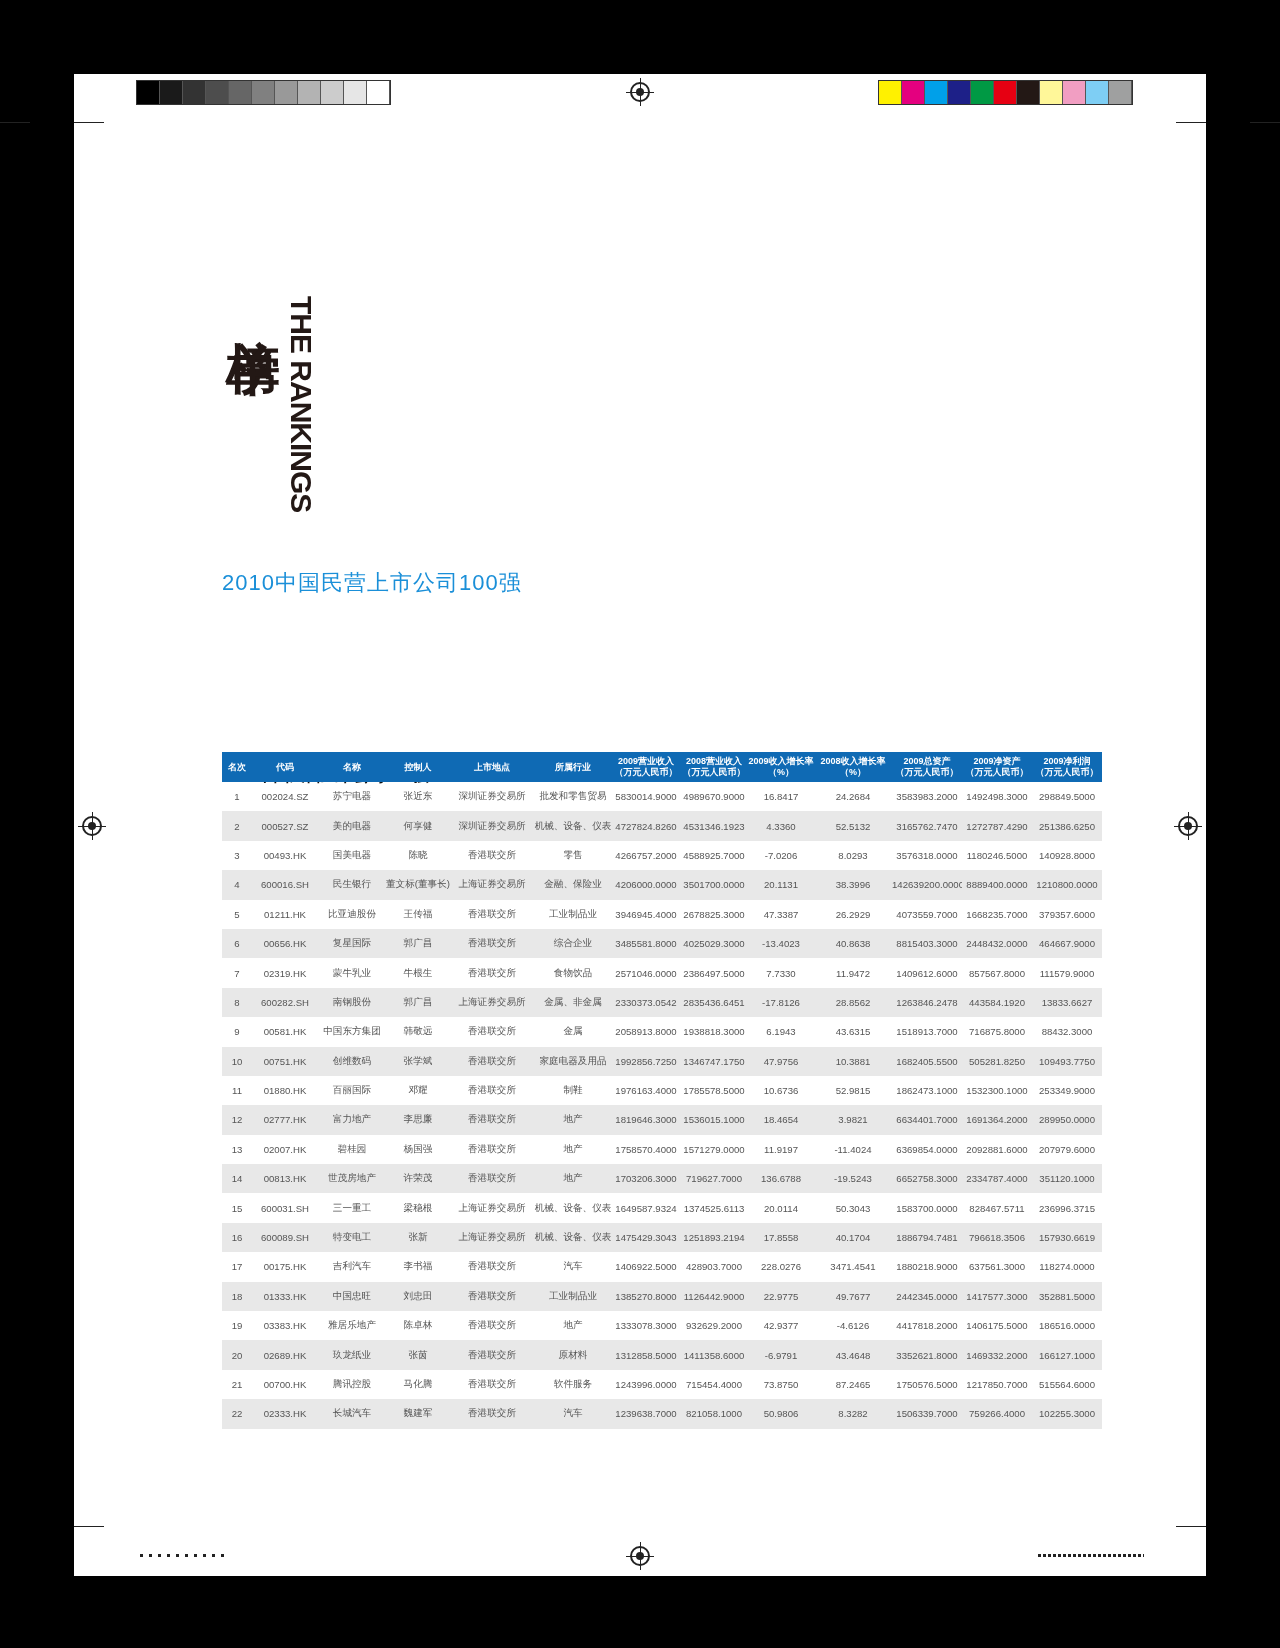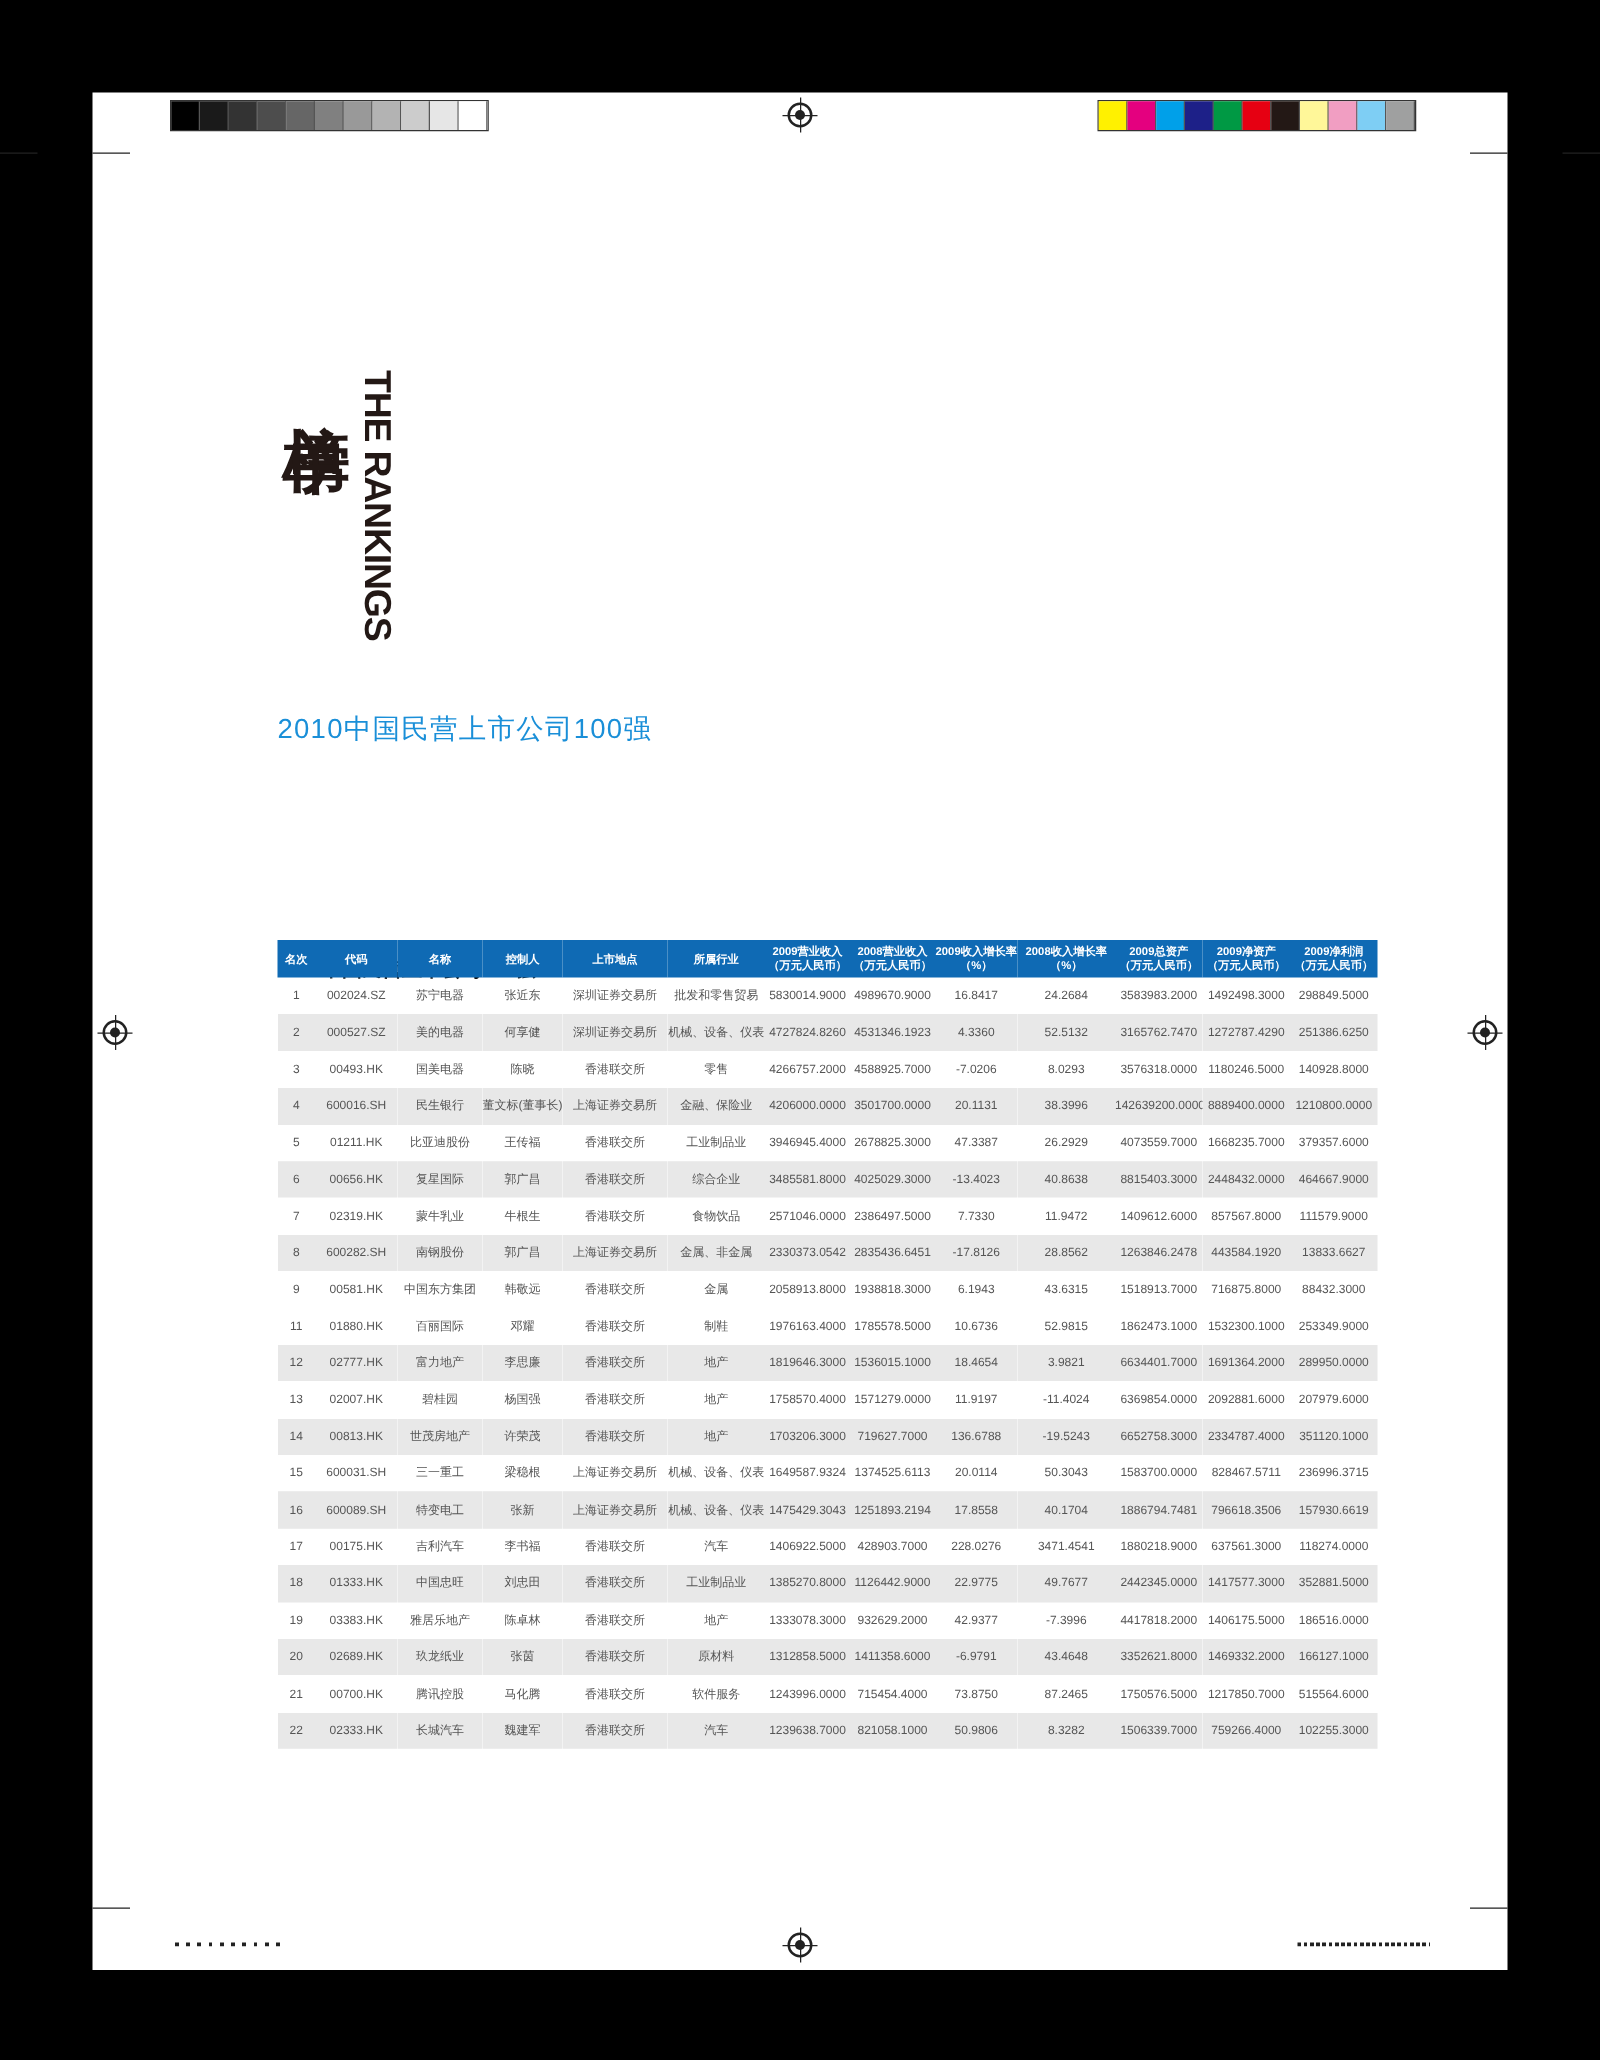--- a/index.html
+++ b/index.html
@@ -283,20 +283,35 @@
           <td>香港联交所</td>
           <td>金属</td>
           <td>2058913.8000</td>
           <td>1938818.3000</td>
           <td>6.1943</td>
           <td>43.6315</td>
           <td>1518913.7000</td>
           <td>716875.8000</td>
           <td>88432.3000</td>
         </tr>
+        <tr class="alt">
+          <td>10</td>
+          <td>00751.HK</td>
+          <td>创维数码</td>
+          <td>张学斌</td>
+          <td>香港联交所</td>
+          <td>家庭电器及用品</td>
+          <td>1992856.7250</td>
+          <td>1346747.1750</td>
+          <td>47.9756</td>
+          <td>10.3881</td>
+          <td>1682405.5500</td>
+          <td>505281.8250</td>
+          <td>109493.7750</td>
+        </tr>
         <tr>
           <td>11</td>
           <td>01880.HK</td>
           <td>百丽国际</td>
           <td>邓耀</td>
           <td>香港联交所</td>
           <td>制鞋</td>
           <td>1976163.4000</td>
           <td>1785578.5000</td>
           <td>10.6736</td>
@@ -413,21 +428,21 @@
         <tr>
           <td>19</td>
           <td>03383.HK</td>
           <td>雅居乐地产</td>
           <td>陈卓林</td>
           <td>香港联交所</td>
           <td>地产</td>
           <td>1333078.3000</td>
           <td>932629.2000</td>
           <td>42.9377</td>
-          <td>-7.3996</td>
+          <td>-4.6126</td>
           <td>4417818.2000</td>
           <td>1406175.5000</td>
           <td>186516.0000</td>
         </tr>
         <tr class="alt">
           <td>20</td>
           <td>02689.HK</td>
           <td>玖龙纸业</td>
           <td>张茵</td>
           <td>香港联交所</td>

